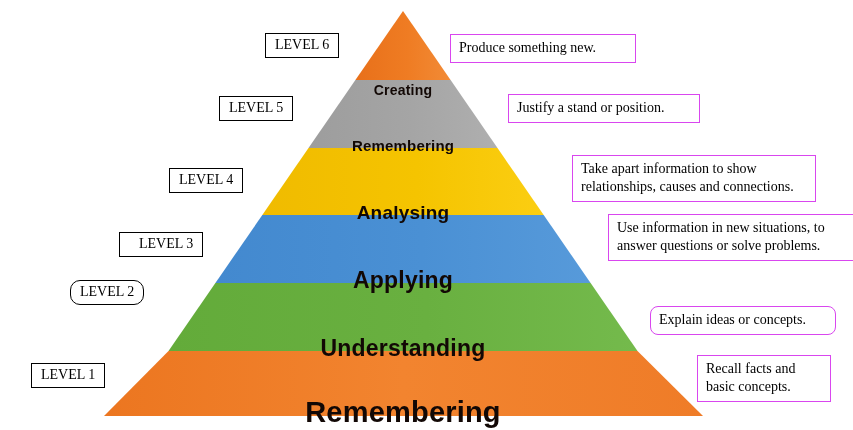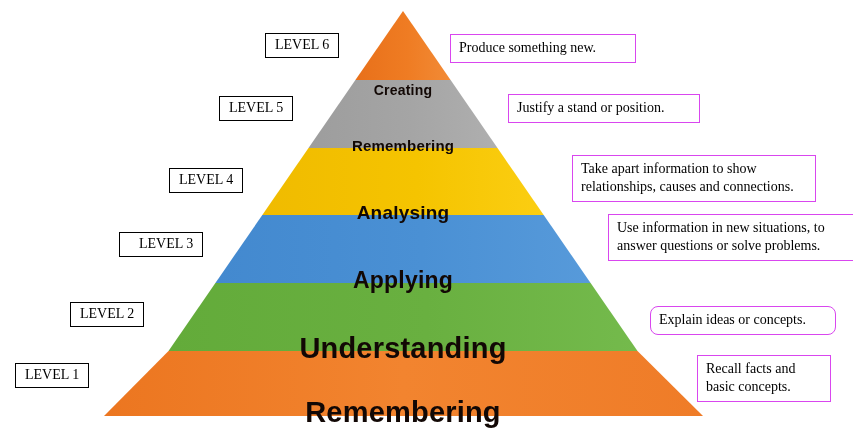--- a/index.html
+++ b/index.html
@@ -124,35 +124,35 @@
   </svg>
 
   <div class="band-label" style="left:403px; top:59px; font-size:14px;">Creating</div>
 
   <div class="band-label" style="left:403px; top:114px; font-size:15px;">Remembering</div>
 
   <div class="band-label" style="left:403px; top:182px; font-size:19px;">Analysing</div>
 
   <div class="band-label" style="left:403px; top:249px; font-size:23px;">Applying</div>
 
-  <div class="band-label" style="left:403px; top:317px; font-size:29px;">Understanding</div>
+  <div class="band-label" style="left:403px; top:317px; font-size:23px;">Understanding</div>
 
   <div class="band-label" style="left:403px; top:381px; font-size:29px;">Remembering</div>
 
   <div class="level-box" style="left:265px; top:33px;">LEVEL 6</div>
 
   <div class="level-box" style="left:219px; top:96px;">LEVEL 5</div>
 
   <div class="level-box" style="left:169px; top:168px;">LEVEL 4</div>
 
   <div class="level-box" style="left:119px; top:232px;padding-left:19px;">LEVEL 3</div>
 
-  <div class="level-box" style="left:70px; top:302px;">LEVEL 2</div>
+  <div class="level-box" style="left:70px; top:280px;border-radius:10px;">LEVEL 2</div>
 
-  <div class="level-box" style="left:15px; top:363px;">LEVEL 1</div>
+  <div class="level-box" style="left:31px; top:363px;">LEVEL 1</div>
 
   <div class="desc-box" style="left:450px; top:34px; width:186px;">Produce something new.</div>
 
   <div class="desc-box" style="left:508px; top:94px; width:192px;">Justify a stand or position.</div>
 
   <div class="desc-box" style="left:572px; top:155px; width:244px;">Take apart information to show relationships, causes and connections.</div>
 
   <div class="desc-box" style="left:608px; top:214px; width:255px;">Use information in new situations, to answer questions or solve problems.</div>
 
   <div class="desc-box" style="left:650px; top:306px; width:186px;border-radius:8px;">Explain ideas or concepts.</div>

